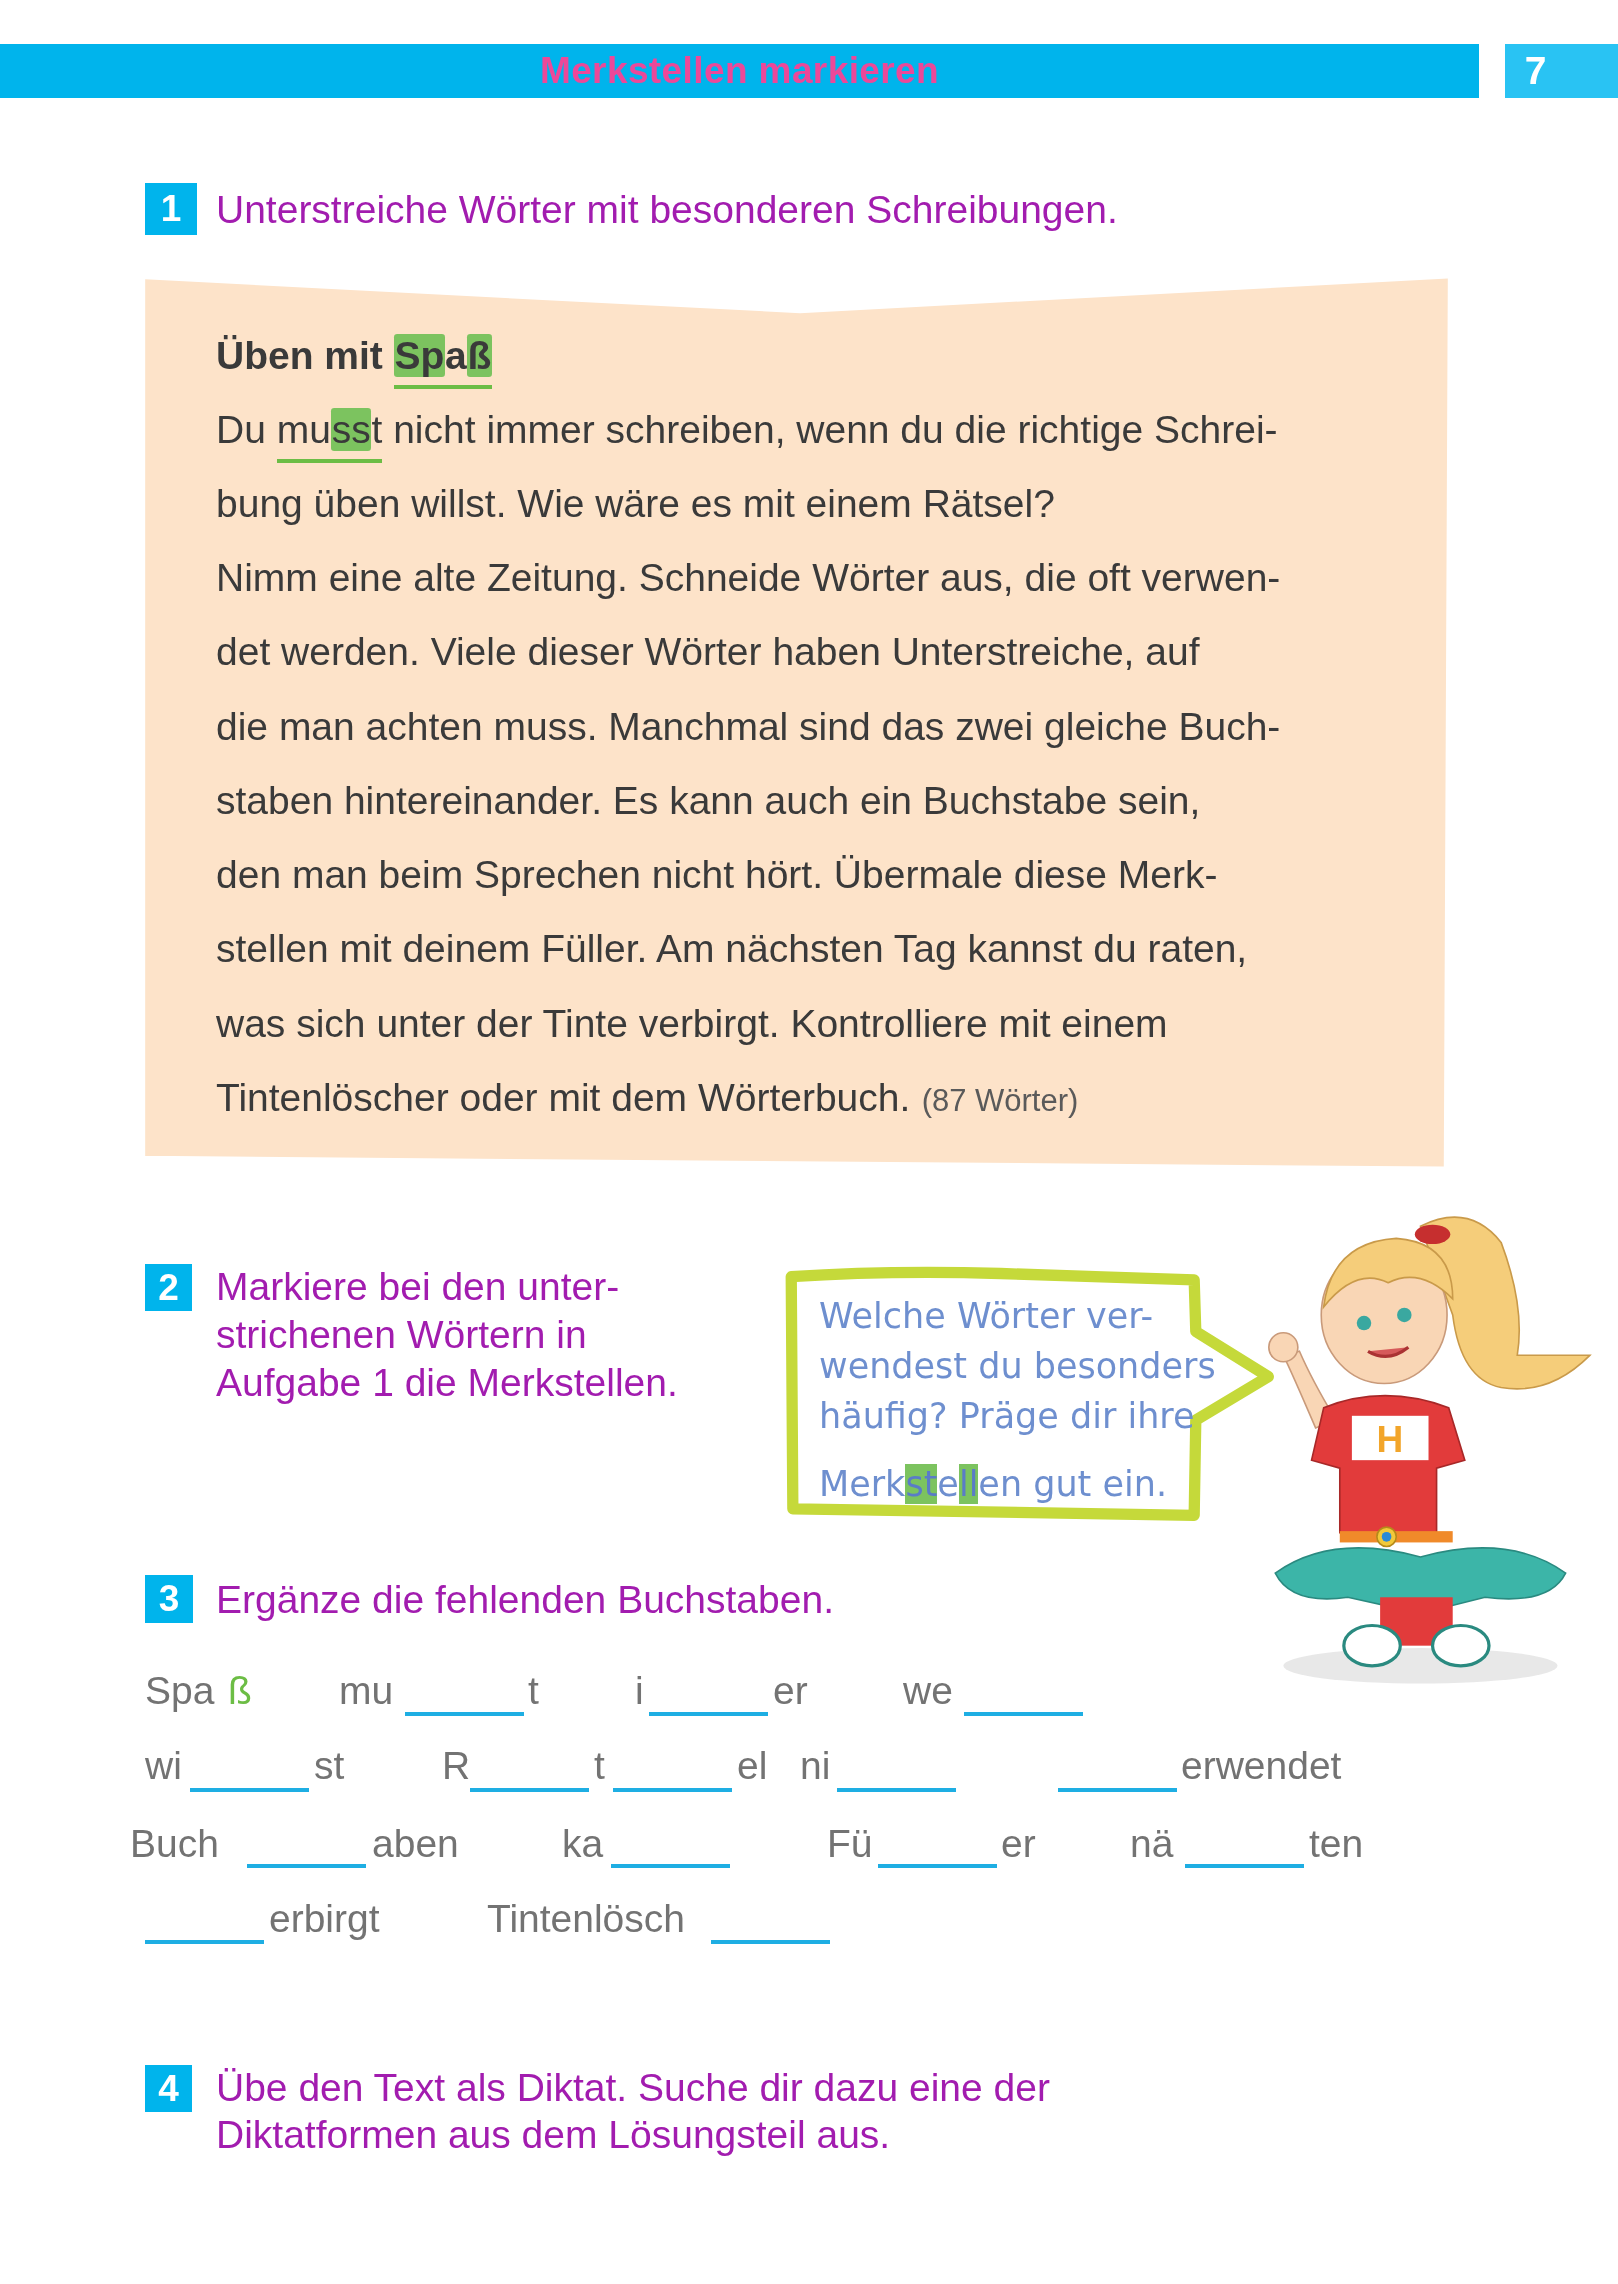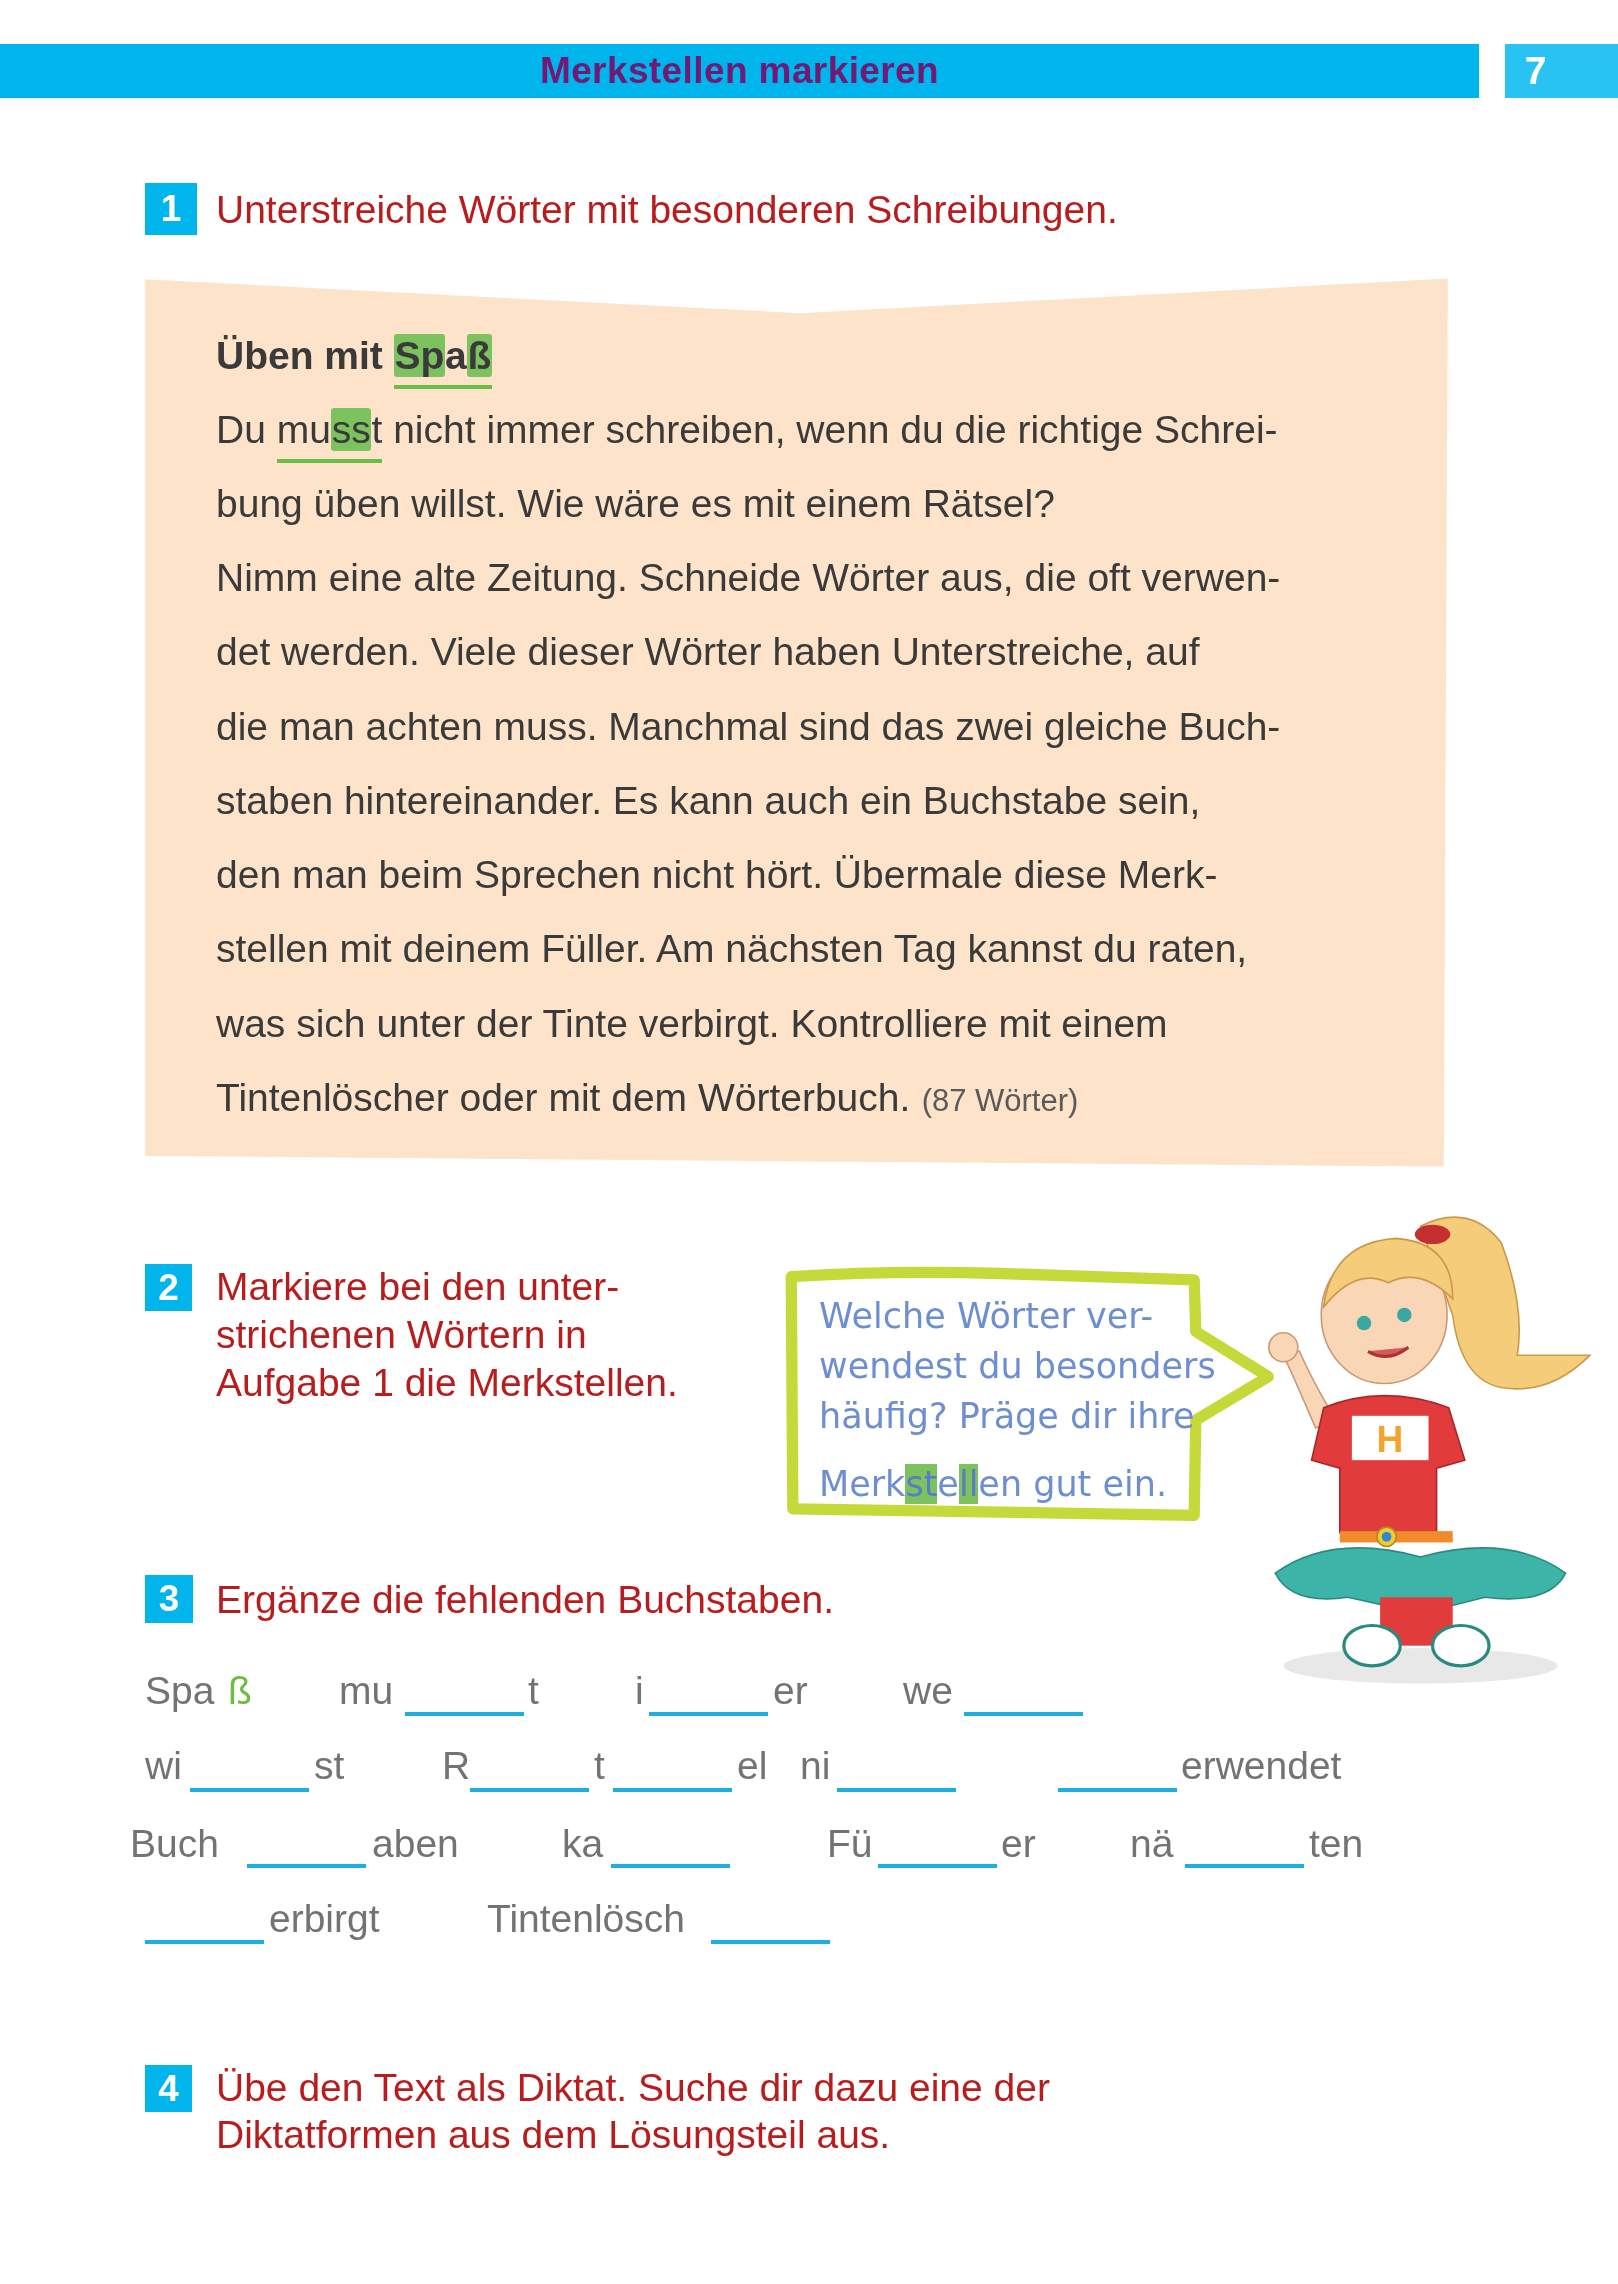--- a/index.html
+++ b/index.html
@@ -1,27 +1,27 @@
 <!DOCTYPE html>
 <html style="font-size:13px"><head>
 <meta charset="utf-8">
 <style>
   html, body { margin:0; padding:0; background:#ffffff; }
   body { width:1618px; height:2284px; position:relative; overflow:hidden;
          font-family:"Liberation Sans", "DejaVu Sans", sans-serif; color:#3a3a3a; }
   .abs { position:absolute; }
   .header-bar { left:0; top:44px; width:1479px; height:54px; background:#00b4ec; }
   .header-title { left:0; top:44px; width:1479px; height:54px; line-height:54px; text-align:center;
-                  color:#701a75; font-weight:bold; font-size:37px; letter-spacing:0.4px; }
+                  color:#ec4899; font-weight:bold; font-size:37px; letter-spacing:0.4px; }
   .page-box { left:1505px; top:44px; width:114px; height:54px; background:#29c3f3; }
   .page-num { left:1505px; top:44px; width:61px; height:54px; line-height:54px; text-align:center;
               color:#fff; font-weight:bold; font-size:39px; }
   .badge { width:52px; height:52px; background:#00b4ec; color:#fff; font-weight:bold;
            font-size:37px; line-height:52px; text-align:center; }
-  .task { font-size:39px; line-height:48px; color:#b91c1c; white-space:nowrap; }
+  .task { font-size:39px; line-height:48px; color:#a21caf; white-space:nowrap; }
   .reading-box { left:0; top:0; width:1618px; height:2284px; pointer-events:none; }
   .rline { left:216px; font-size:39px; height:48px; line-height:48px; white-space:nowrap; color:#3a3a3a; }
   .rhead { font-weight:bold; }
   .hl-mark { background:#7cc35f; border-radius:3.2px; padding:0 0.8px; }
   .uline { border-bottom:4px solid #6cbd45; padding-bottom:8px; }
   .count { font-size:31px; color:#5a5a5a; margin-left:11.3px; }
   .bubble-text { font-size:35px; line-height:50px; color:#6e8fcf; white-space:nowrap;
                  font-family:"DejaVu Sans", sans-serif; }
   .bubble-mark { background:#7cc35f; color:#5a7cc7; }
   .word { font-size:39px; line-height:48px; white-space:nowrap; color:#737373; }

